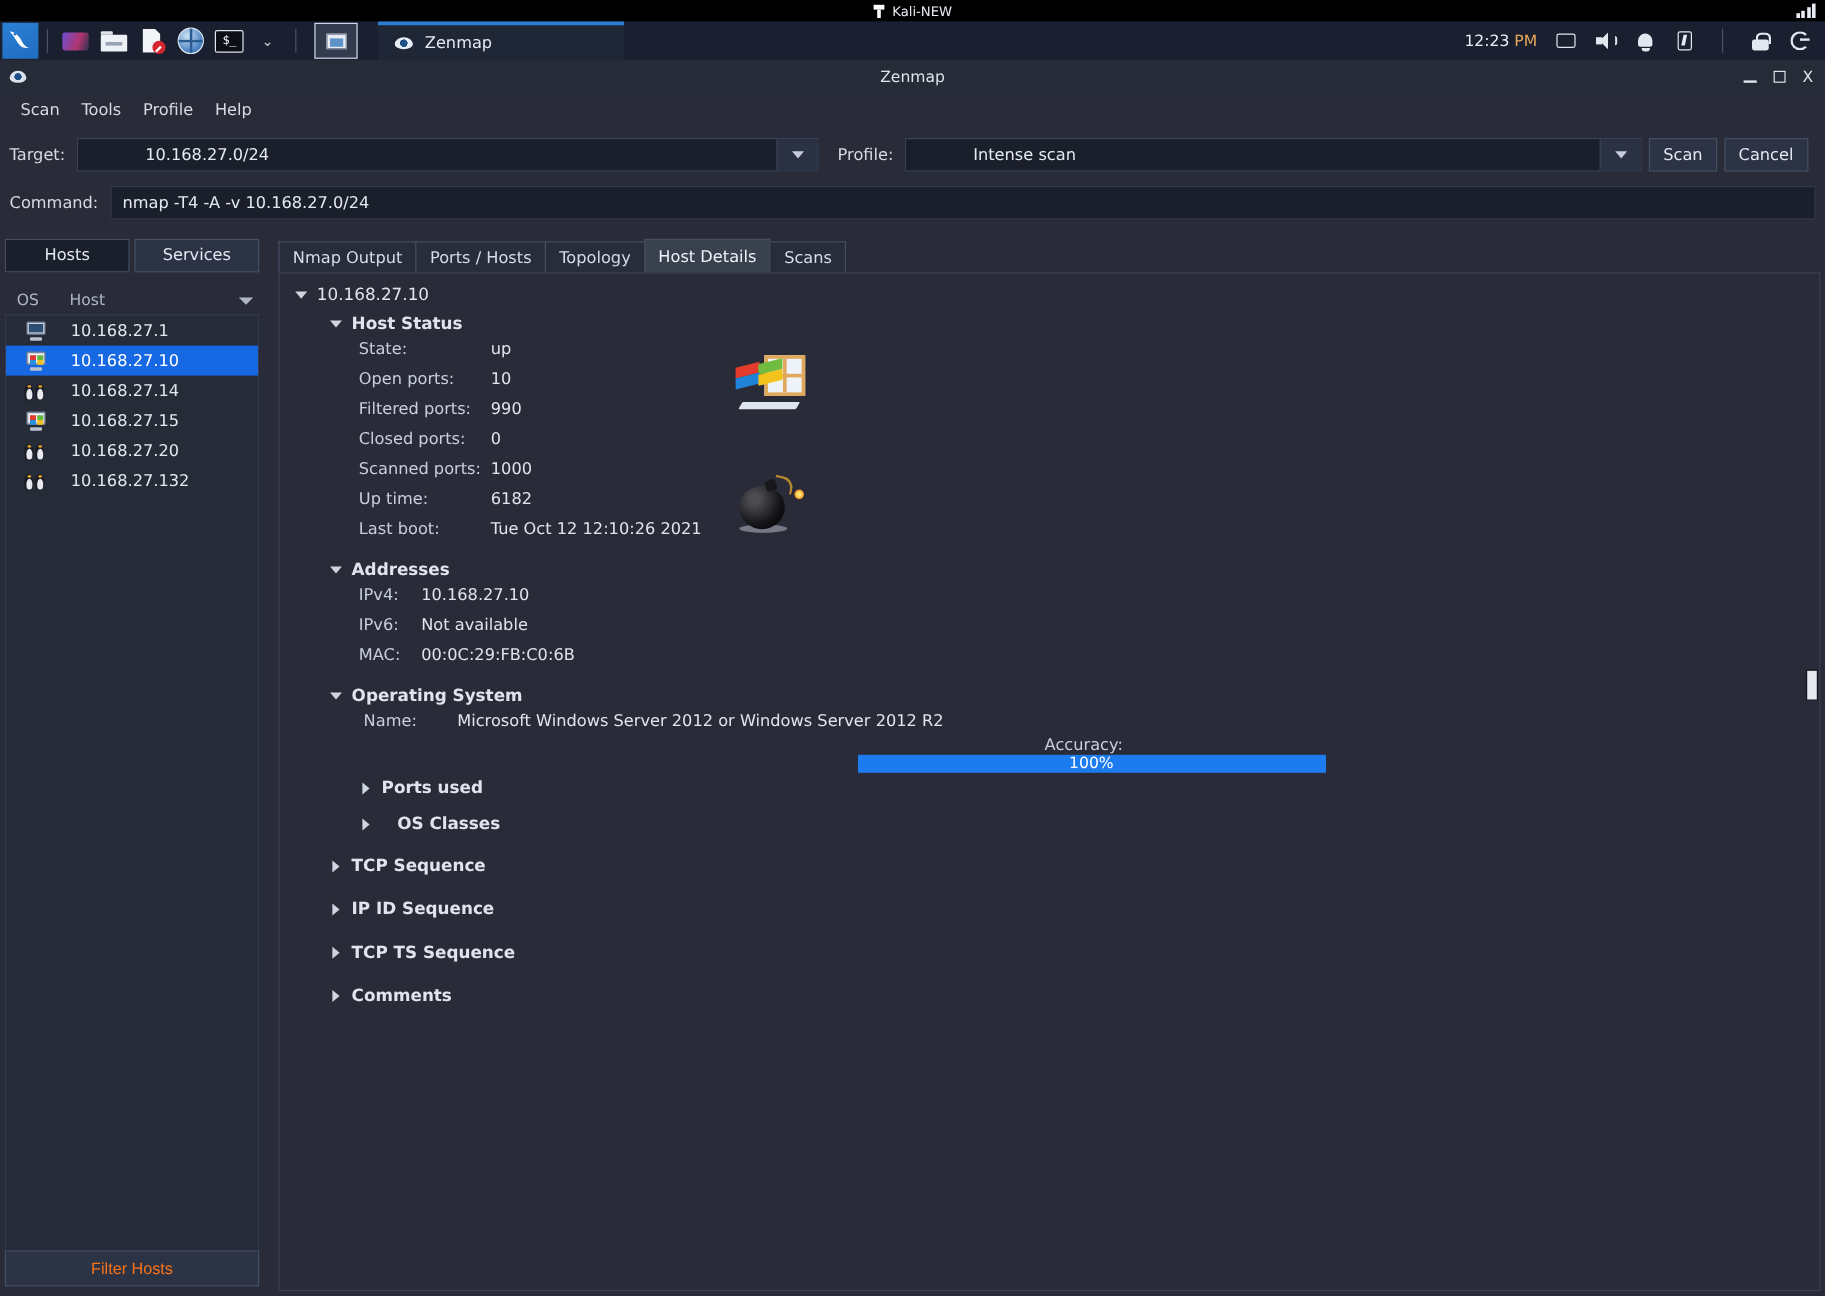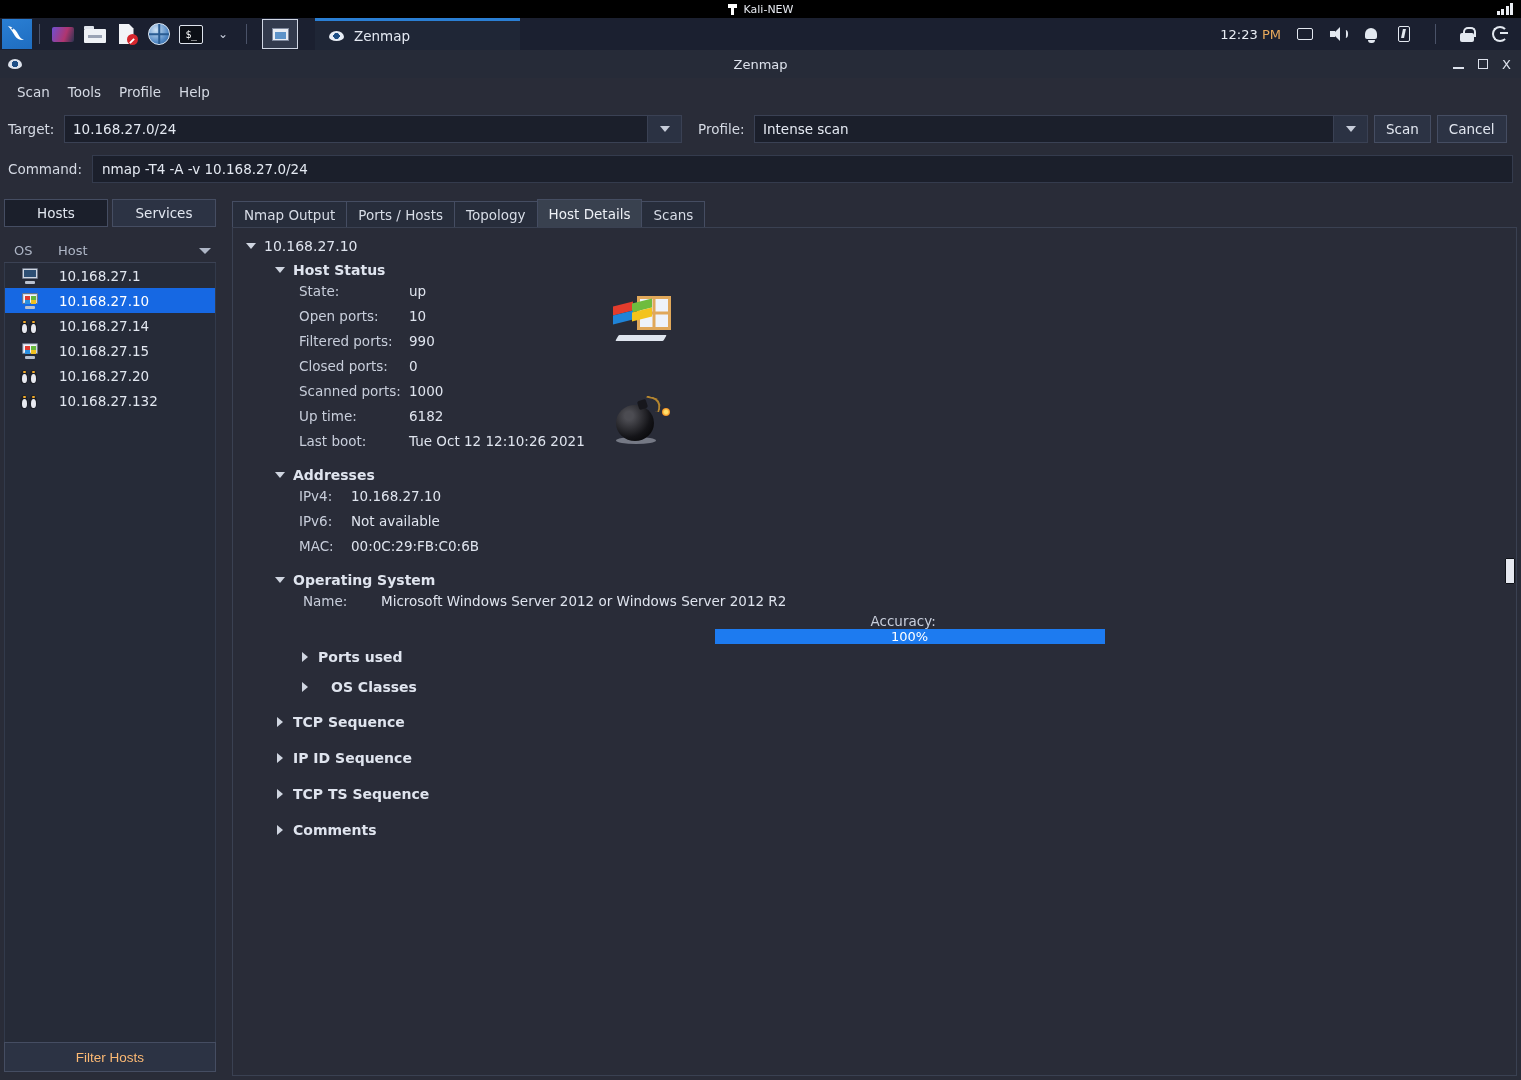--- a/index.html
+++ b/index.html
@@ -119,21 +119,21 @@
   
   .menubar{ position:absolute; left:0; top:78px; width:1521px; height:28px; display:flex; align-items:center; gap:0; padding-left:8px; }
   .menu-item{ font-size:13.5px; color:#d5dae4; padding:4px 9px; }
 
   
   .row-target{ position:absolute; left:0; top:112px; width:1521px; height:34px; display:flex; align-items:center; }
   .lbl{ font-size:13.5px; color:#d5dae4; }
   .combo{ height:28px; background:#1b1f2b; border:1px solid #3a4154; display:flex; align-items:center; position:relative; }
   .combo input{
     flex:1; height:36px; background:transparent; border:0; outline:none;
-    color:#e4e9f2; font-size:13.5px; font-family:inherit; padding:0 8px;
+    color:#e4e9f2; font-size:13.5px; font-family:inherit; padding:0 8px;margin-left:48px;
   }
   .combo-arrow{
     width:34px; height:26px; background:#2b3243; border-left:1px solid #3a4154;
     display:flex; align-items:center; justify-content:center;
   }
   .tri-down{ width:0;height:0; border-left:5px solid transparent; border-right:5px solid transparent; border-top:6px solid #c6ccd9; }
   .btn{
     height:28px; padding:0 11px; background:#2c3344; border:1px solid #454d62; color:#e2e7f0;
     font-size:13.5px; font-family:inherit; display:flex; align-items:center; justify-content:center;
   }
@@ -162,21 +162,21 @@
   .hh-host{ flex:1; padding-left:4px; }
   .hh-sort{ width:22px; display:flex; align-items:center; justify-content:center; }
   .tri-sort{ width:0;height:0; border-left:6px solid transparent; border-right:6px solid transparent; border-top:6px solid #aeb6c6; }
   .hosts-list{ border:1px solid #323a4b; border-top:0; height:806px; background:#262b38; overflow:hidden; }
   .host-row{ height:25px; display:flex; align-items:center; font-size:13.5px; color:#e2e7f0; }
   .host-row.selected{ background:#1668e3; color:#fff; }
   .host-os{ width:50px; display:flex; align-items:center; justify-content:center; }
   .host-name{ padding-left:4px; }
   .filter-btn{
     position:absolute; left:0; bottom:4px; width:212px; height:30px;
-    background:#2c3344; border:1px solid #454d62; color:#fdba74; font-size:13.5px;
+    background:#2c3344; border:1px solid #454d62; color:#f97316; font-size:13.5px;
     display:flex; align-items:center; justify-content:center;
   }
 
   
   .osg{ width:18px; height:16px; position:relative; }
   .osg-mon{ position:absolute; left:1px; top:0; width:16px;height:11px; background:#cfd6e2; border:1px solid #6e7789; border-radius:1px; }
   .osg-mon i{ position:absolute; left:1px; top:1px; right:1px; bottom:1px; background:#2d4f74; }
   .osg-base{ position:absolute; left:4px; bottom:0; width:10px;height:3px; background:#b9c1cf; border-radius:1px; }
   .osg-win i{ background:#f2f5fa; }
   .q{ position:absolute; width:5px;height:4px; }

